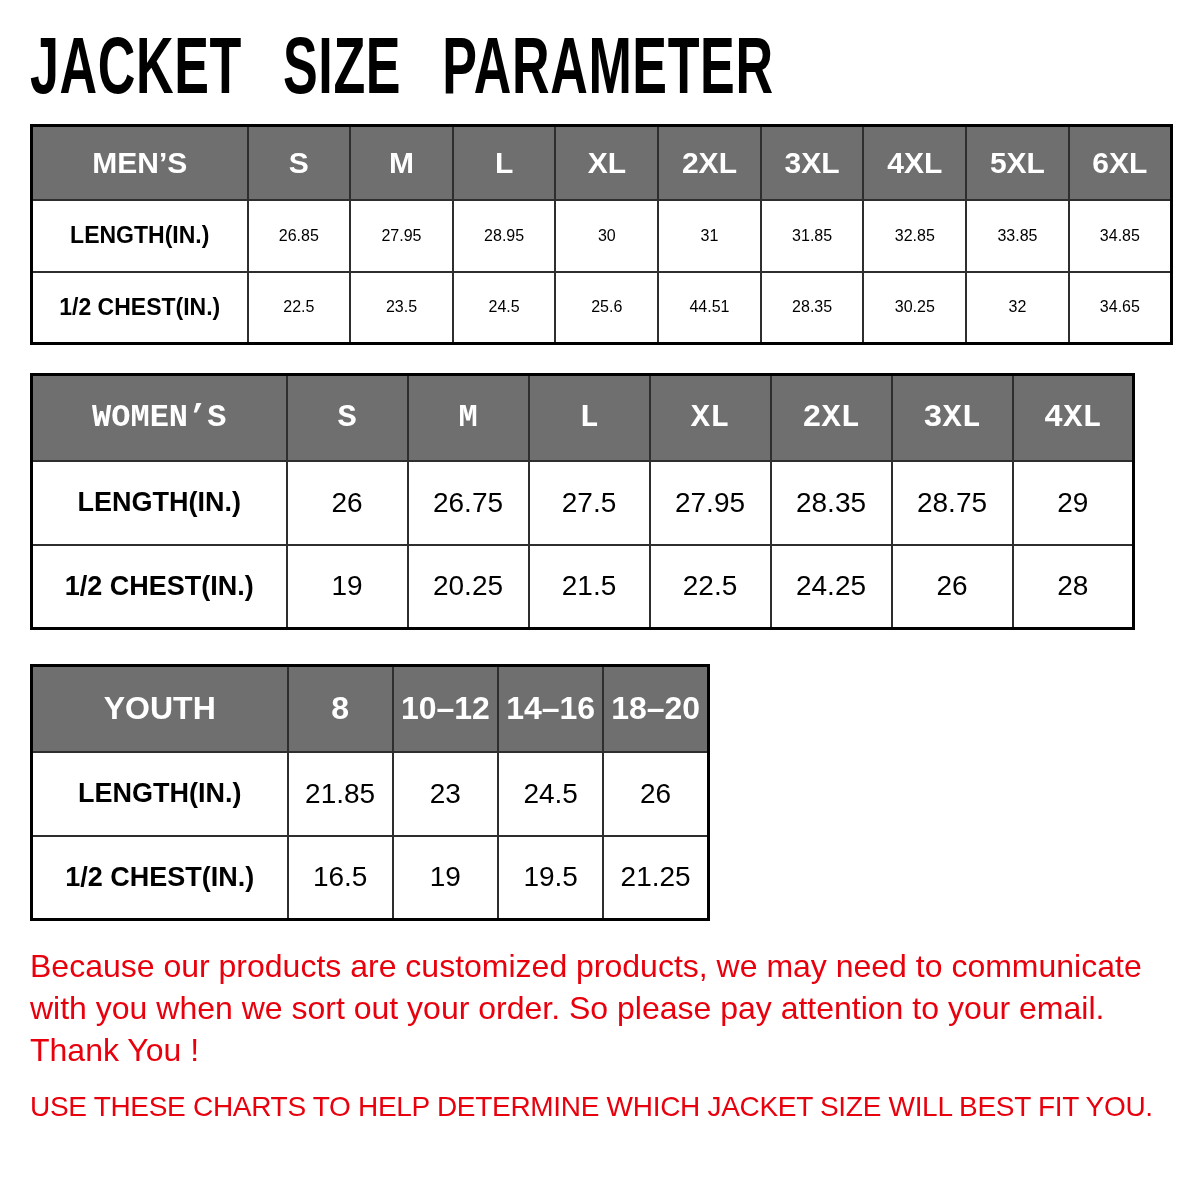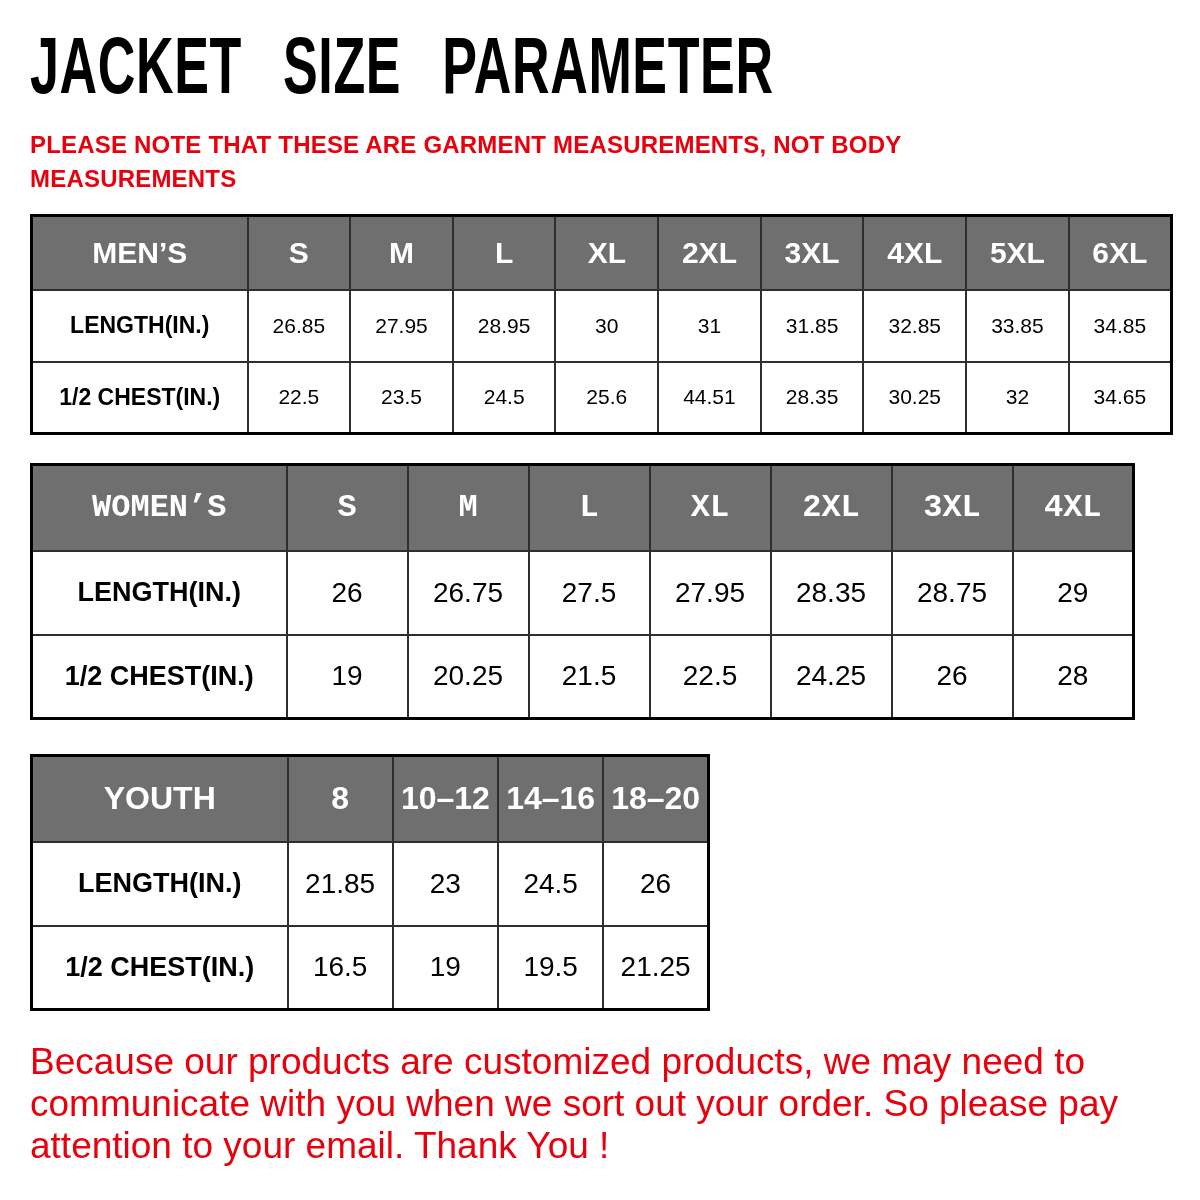--- a/index.html
+++ b/index.html
@@ -47,61 +47,60 @@
     background: var(--hdr-bg, #6f6f6f);
     color: var(--hdr-text, #fff);
     font-weight: 700;
   }
   td.row-label { font-weight: 700; }
   td.num { font-weight: 400; }
 
   
   .tbl-mens { width: 1143px; margin-top: 18px; border-radius: 9px; }
   .tbl-mens thead th { height: 74px; font-size: 30px; }
-  .tbl-mens tbody td { height: 72px; font-size: 21px; }
+  .tbl-mens tbody td { height: 72px; font-size: 16px; }
   .tbl-mens th:first-child { width: 216px; }
   .tbl-mens td.row-label { font-size: 23px; }
 
   
   .tbl-womens { width: 1105px; margin-top: 28px; }
   .tbl-womens thead th { height: 86px; font-size: 32px; font-family: Liberation Mono, monospace; }
   .tbl-womens tbody td { height: 84px; font-size: 28px; }
   .tbl-womens th:first-child { width: 255px; }
   .tbl-womens td.row-label { font-size: 27px; }
 
   
   .tbl-youth { width: 680px; margin-top: 34px; }
   .tbl-youth thead th { height: 86px; font-size: 32px; }
   .tbl-youth tbody td { height: 84px; font-size: 28px; }
   .tbl-youth th:first-child { width: 256px; }
   .tbl-youth td.row-label { font-size: 27px; }
 
   .footer-note {
-    margin-top: 30px;
+    margin-top: 24px;
     width: 1155px;
-    font-size: 37px;
+    font-size: 32px;
     line-height: 42px;
     color: var(--red, #e8000d);
   }
   .usage-note {
     margin-top: 20px;
     width: 1150px;
     font-size: 28px;
     letter-spacing: -0.3px;
     color: var(--red, #e8000d);
   }
 </style>
 </head>
 <body>
 
 <div class="page">
 
   <h1 class="page-title">JACKET SIZE PARAMETER</h1>
 
-  <p class="subtitle">PLEASE NOTE THAT THESE ARE GARMENT MEASUREMENTS, NOT BODY MEASUREMENTS</p>
 
   <table class="size-table tbl-mens">
     <thead>
         <tr>
           <th>MEN’S</th>
           <th>S</th>
           <th>M</th>
           <th>L</th>
           <th>XL</th>
           <th>2XL</th>
@@ -199,14 +198,15 @@
           <td class="num">16.5</td>
           <td class="num">19</td>
           <td class="num">19.5</td>
           <td class="num">21.25</td>
         </tr>
       </tbody>
   </table>
 
   <p class="footer-note">Because our products are customized products, we may need to communicate with you when we sort out your order. So please pay attention to your email. Thank You !</p>
 
+  <p class="usage-note">USE THESE CHARTS TO HELP DETERMINE WHICH JACKET SIZE WILL BEST FIT YOU.</p>
 
 </div>
 
 </body></html>

